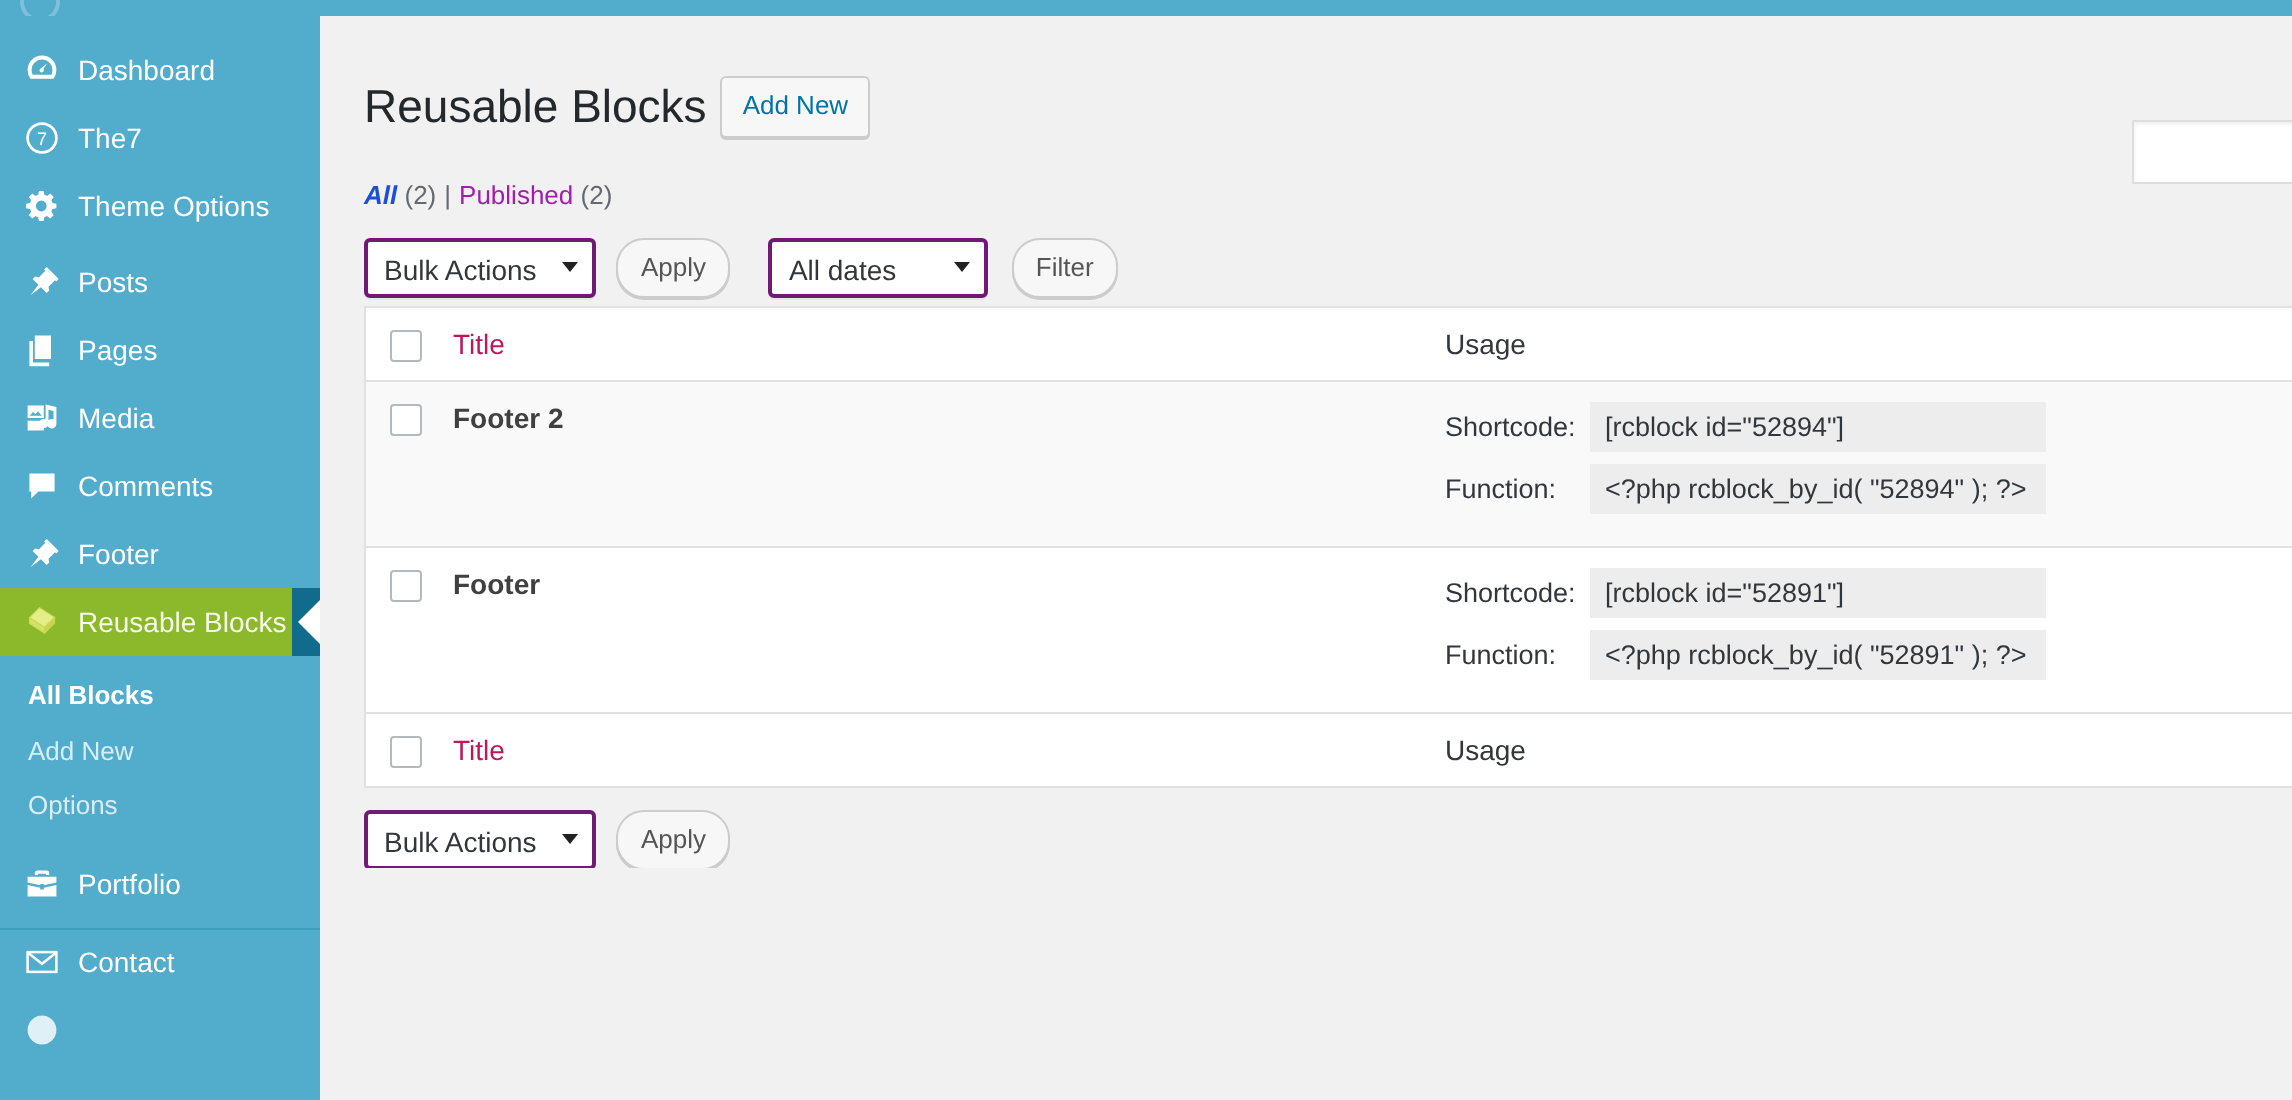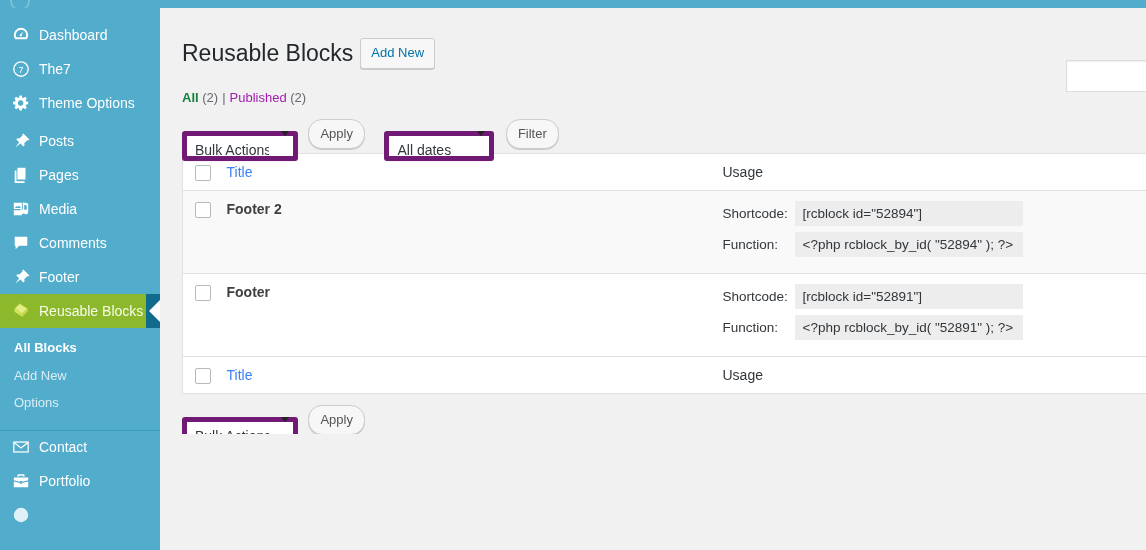--- a/index.html
+++ b/index.html
@@ -97,36 +97,35 @@
     text-decoration: none; cursor: pointer;
     box-shadow: 0 1px 0 #ccc;
   }
 
   .subsubsub {
     margin: 12px 0 2px 0; padding: 0; list-style: none;
     font-size: 13px; color: #444; line-height: 2;
   }
   .subsubsub li { display: inline; }
   .subsubsub a { text-decoration: none; color: #a21caf; }
-  .subsubsub a.current { color: #15803d; font-weight: 600; }
+  .subsubsub a.current { color: #1d4ed8; font-weight: 600; font-style: italic; }
   .subsubsub .count { color: #646970; }
   .subsubsub .divider { color: #646970; padding: 0 4px; }
 
   .tablenav { padding: 6px 0 4px 0; height: 38px; }
   .tablenav.bottom { padding-top: 11px; }
 
   select.wp-select {
     height: 30px; font-size: 14px; color: #32373c;
-    border: 5px solid #701a75; border-radius: 3px;
+    border: 2px solid #701a75; border-radius: 3px;
     background: #fff; padding: 0 24px 0 8px;
     -webkit-appearance: none; appearance: none;
     vertical-align: top; line-height: 28px;
     box-shadow: 0 1px 0 rgba(0,0,0,.04);
     font-family: "Liberation Sans", sans-serif;
-    margin-top: 12px;
   }
   .select-wrap { position: relative; display: inline-block; vertical-align: top; }
   .select-wrap .caret {
     position: absolute; right: 9px; top: 12px;
     width: 0; height: 0; pointer-events: none;
     border-left: 4px solid transparent;
     border-right: 4px solid transparent;
     border-top: 5px solid #222;
   }
   .btn-secondary {
@@ -162,21 +161,21 @@
   table.wp-list-table td { text-align: left; vertical-align: top; }
   th.col-cb, td.col-cb { width: 44px; padding: 11px 0 0 12px; }
   th.col-title, td.col-title { width: 496px; padding: 10px 10px 10px 0; }
   th.col-usage, td.col-usage { padding: 10px 10px 10px 0; }
 
   thead th, tfoot th {
     border-bottom: 1px solid #e1e1e1;
     height: 33px; padding-top: 10px; padding-bottom: 9px;
   }
   tfoot th { border-bottom: none; border-top: 1px solid #e1e1e1; }
-  thead th a, tfoot th a { color: #3b82f6; text-decoration: none; font-weight: 400; }
+  thead th a, tfoot th a { color: #be185d; text-decoration: none; font-weight: 400; }
   thead th.col-usage, tfoot th.col-usage { color: #32373c; font-weight: 400; }
 
   tbody tr.alt { background: #f9f9f9; }
   tbody tr td { border-top: none; }
   tbody tr:first-child td { border-top: none; }
   tbody tr.row2 td { border-top: 1px solid #e1e1e1; }
 
   .cb {
     width: 16px; height: 16px; display: block;
     border: 1px solid #b4b9be; background: #fff;
@@ -302,37 +301,37 @@
         <span class="mlabel">Reusable Blocks</span>
       </a>
     </div>
 
     <div class="submenu">
       <a class="current">All Blocks</a>
       <a>Add New</a>
       <a>Options</a>
     </div>
 
+    <a class="menu-item">
+      <span class="icon">
+        <svg viewBox="0 0 20 20" width="18" height="18" fill="#fff">
+            <path d="M7.5 2.5h5a1.5 1.5 0 0 1 1.5 1.5v1h-1.8V4.3H7.8V5H6V4a1.5 1.5 0 0 1 1.5-1.5zM2 6h16v3.2l-7 1.5V10H9v.7L2 9.2V6zm0 4.6 7 1.5V13h2v-.9l7-1.5V17H2v-6.4z"></path>
+          </svg>
+      </span>
+      <span class="mlabel">Portfolio</span>
+    </a>
+
     <a class="menu-item sep-top">
       <span class="icon">
         <svg viewBox="0 0 20 20" width="18" height="18">
             <rect x="2" y="4.5" width="16" height="11" fill="none" stroke="#fff" stroke-width="1.4"></rect>
             <path d="M2.6 5.2 10 11l7.4-5.8" fill="none" stroke="#fff" stroke-width="1.4"></path>
           </svg>
       </span>
       <span class="mlabel">Contact</span>
-    </a>
-
-    <a class="menu-item">
-      <span class="icon">
-        <svg viewBox="0 0 20 20" width="18" height="18" fill="#fff">
-            <path d="M7.5 2.5h5a1.5 1.5 0 0 1 1.5 1.5v1h-1.8V4.3H7.8V5H6V4a1.5 1.5 0 0 1 1.5-1.5zM2 6h16v3.2l-7 1.5V10H9v.7L2 9.2V6zm0 4.6 7 1.5V13h2v-.9l7-1.5V17H2v-6.4z"></path>
-          </svg>
-      </span>
-      <span class="mlabel">Portfolio</span>
     </a>
 
     <div class="menu-item">
       <span class="icon">
         <svg viewBox="0 0 20 20" width="18" height="18">
             <circle cx="10" cy="10" r="8" fill="#dff0f7"></circle>
           </svg>
       </span>
     </div>
   </div>

